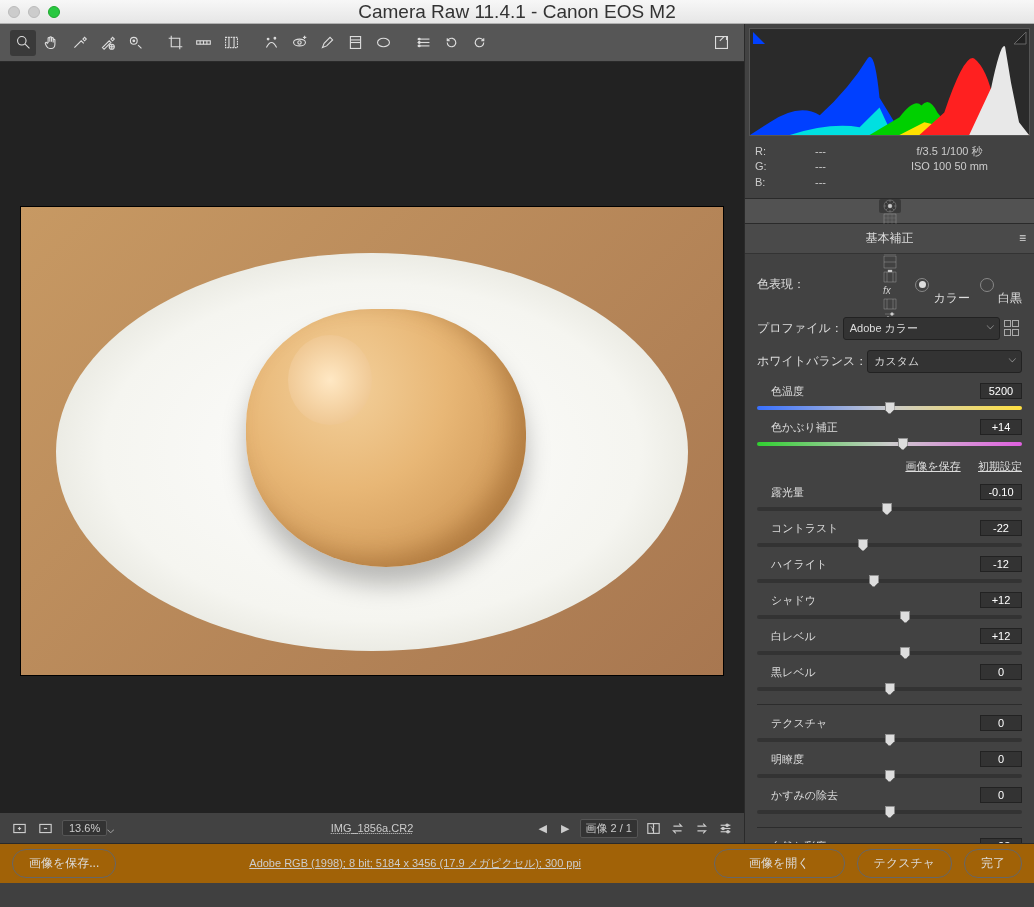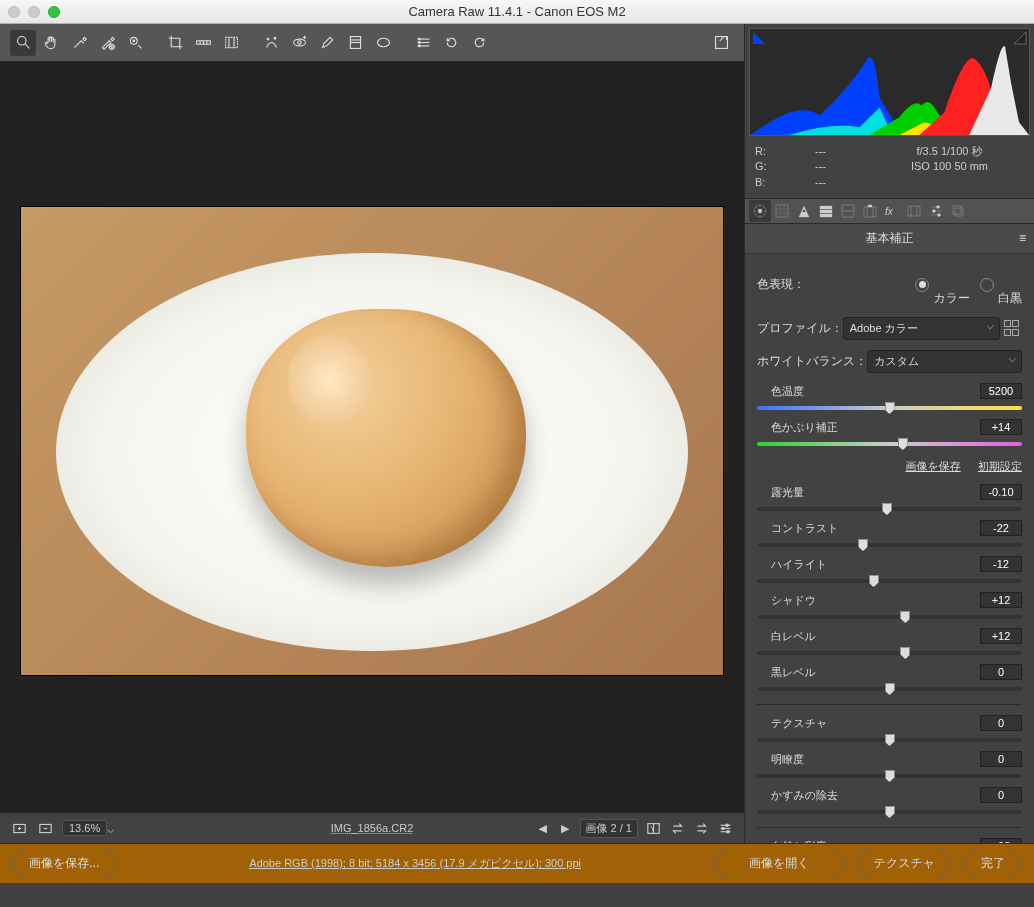--- a/index.html
+++ b/index.html
@@ -5,21 +5,21 @@
   * { box-sizing: border-box; margin: 0; padding: 0; font-family: -apple-system, "Helvetica Neue", Arial, sans-serif; }
   body { background: #404040; width: 1034px; height: 907px; overflow: hidden; color: #ddd; font-size: 12px; }
   
   
   .titlebar { height: 24px; background: linear-gradient(#f7f7f7, #e6e6e6); display: flex; align-items: center; padding: 0 8px; position: relative; border-bottom: 1px solid #b0b0b0; }
   .traffic-lights { display: flex; gap: 8px; }
   .tl { width: 12px; height: 12px; border-radius: 50%; }
   .tl.red { background: #ccc; border: 1px solid #bbb; }
   .tl.yel { background: #ccc; border: 1px solid #bbb; }
   .tl.grn { background: #28c840; border: 1px solid #1ea82e; }
-  .title { position: absolute; left: 50%; transform: translateX(-50%); color: #333; font-size: 13px; }
+  .title { position: absolute; left: 50%; transform: translateX(-50%); color: #333; font-size: 19px; }
   
   .app-body { display: flex; height: 819px; }
   .left-col { flex: 1; display: flex; flex-direction: column; }
   
   
   .toolbar { height: 38px; background: #565656; display: flex; align-items: center; padding: 0 10px; gap: 2px; border-bottom: 1px solid #2a2a2a; }
   .tool { width: 26px; height: 26px; display: flex; align-items: center; justify-content: center; cursor: pointer; border-radius: 3px; }
   .tool svg { width: 17px; height: 17px; stroke: #ddd; fill: none; stroke-width: 1.3; }
   .tool.active { background: #3a3a3a; }
   .tool-sep { width: 10px; }
@@ -52,21 +52,21 @@
   .clip { position:absolute; top:2px; width:14px; height:14px; }
   .clip.left { left:2px; }
   .clip.right { right:2px; }
   .clip svg { width:100%; height:100%; }
   
   .info-row { display:flex; padding:4px 10px 8px; font-size:11px; color:#ccc; }
   .rgb-info { line-height:1.4; }
   .rgb-info span { display:inline-block; width:60px; }
   .exif { flex:1; text-align:center; line-height:1.4; }
   
-  .panel-tabs { height: 26px; background:#525252; display:flex; align-items:center; padding:0 4px; gap:0; border-top:1px solid #2a2a2a; border-bottom:1px solid #2a2a2a; }
+  .panel-tabs { height: 26px; background:#525252; display:flex; align-items:center; padding:0 4px; gap:0; border-top:1px solid #2a2a2a; border-bottom:1px solid #2a2a2a;flex-direction:column; }
   .ptab { width:22px; height:22px; display:flex; align-items:center; justify-content:center; cursor:pointer; }
   .ptab.active { background:#3a3a3a; border-radius:2px; }
   .ptab svg { width:14px; height:14px; stroke:#ccc; fill:#ccc; stroke-width:.3; }
   
   .panel-title { text-align:center; padding:6px 0; font-size:12px; color:#ddd; background:#4a4a4a; border-bottom:1px solid #333; position:relative; }
   .panel-title .menu-icon { position:absolute; right:8px; top:7px; }
   
   .panel-scroll { flex:1; overflow-y:auto; padding:8px 12px; }
   .panel-scroll::-webkit-scrollbar { width:0; }
   

